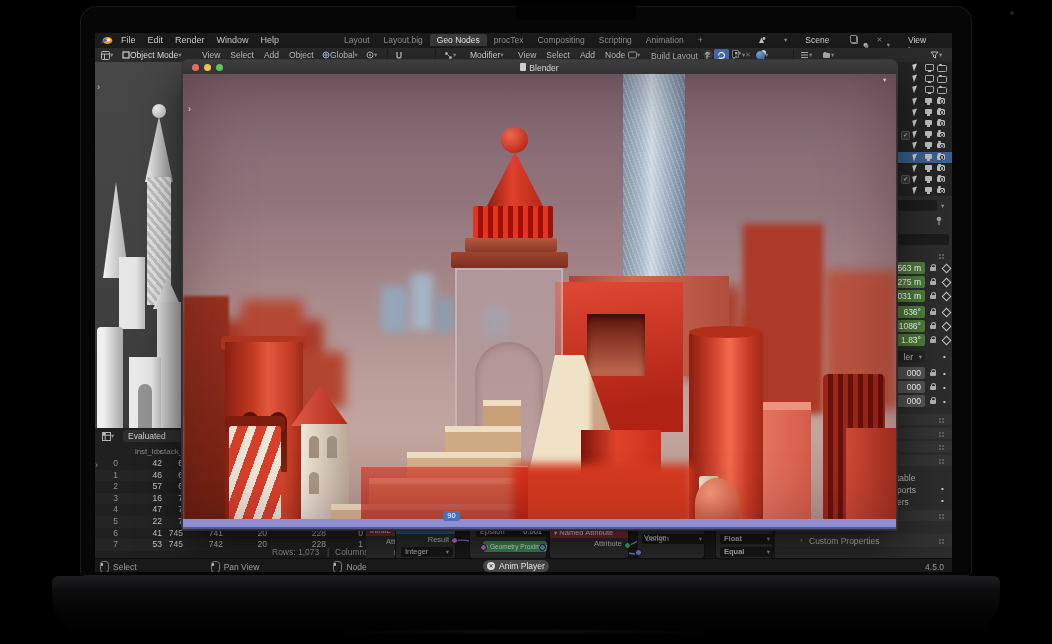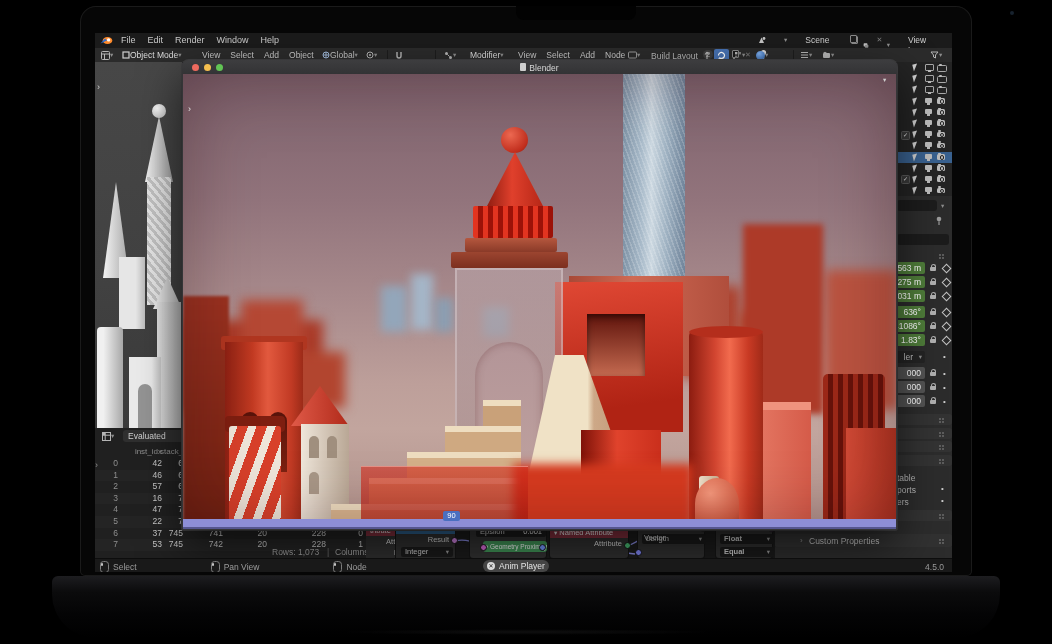--- a/index.html
+++ b/index.html
@@ -118,20 +118,23 @@
     <span class="abs" style="left:5px;top:2px;">
       <svg width="13" height="11" viewBox="0 0 13 11">
           <ellipse cx="7.5" cy="5.5" rx="4.8" ry="3.6" fill="#ff8b2c"></ellipse>
           <circle cx="8.6" cy="4.9" r="1.7" fill="#fff"></circle>
           <path d="M0.5 8.5 L5 3.5 L7 5.5 Z" fill="#2a6bd1"></path>
         </svg>
     </span>
     <span class="abs" style="left:20px;top:2px;" id="main-menus">
       
     <span class="menu-item">File</span><span class="menu-item">Edit</span><span class="menu-item">Render</span><span class="menu-item">Window</span><span class="menu-item">Help</span></span>
+    <span class="abs" style="left:242px;top:1px;" id="tabs">
+      
+    <span class="tab">Layout</span><span class="tab">Layout.big</span><span class="tab active">Geo Nodes</span><span class="tab">procTex</span><span class="tab">Compositing</span><span class="tab">Scripting</span><span class="tab">Animation</span><span class="tab">+</span></span>
     <span class="abs tb-widget" style="left:662px;top:2px;">
       <svg width="9" height="9" viewBox="0 0 9 9">
           <path d="M2 7 L4.5 1.5 L7 7 Z" fill="#c4c4c4"></path>
           <circle cx="7" cy="2.5" r="1.4" fill="#c4c4c4"></circle>
         </svg>
       <span class="chev">▾</span>
       <span>Scene</span>
       <span class="copy-ic" style="margin-left:4px"></span>
       <span class="xicon">✕</span>
     </span>
@@ -533,21 +536,21 @@
 
         </div>
         <div class="ssr">
           <span class="sc c0">5</span>
           <span class="sc c1">22</span>
           <span class="sc c2">7</span>
 
         </div>
         <div class="ssr">
           <span class="sc c0">6</span>
-          <span class="sc c1">37</span>
+          <span class="sc c1">41</span>
           <span class="sc c2">745</span>
           <span class="sc c3">741</span>
           <span class="sc c4">20</span>
           <span class="sc c5">228</span>
           <span class="sc c6">0</span>
           <span class="sc c7">0,</span>
         </div>
         <div class="ssr">
           <span class="sc c0">7</span>
           <span class="sc c1">53</span>

